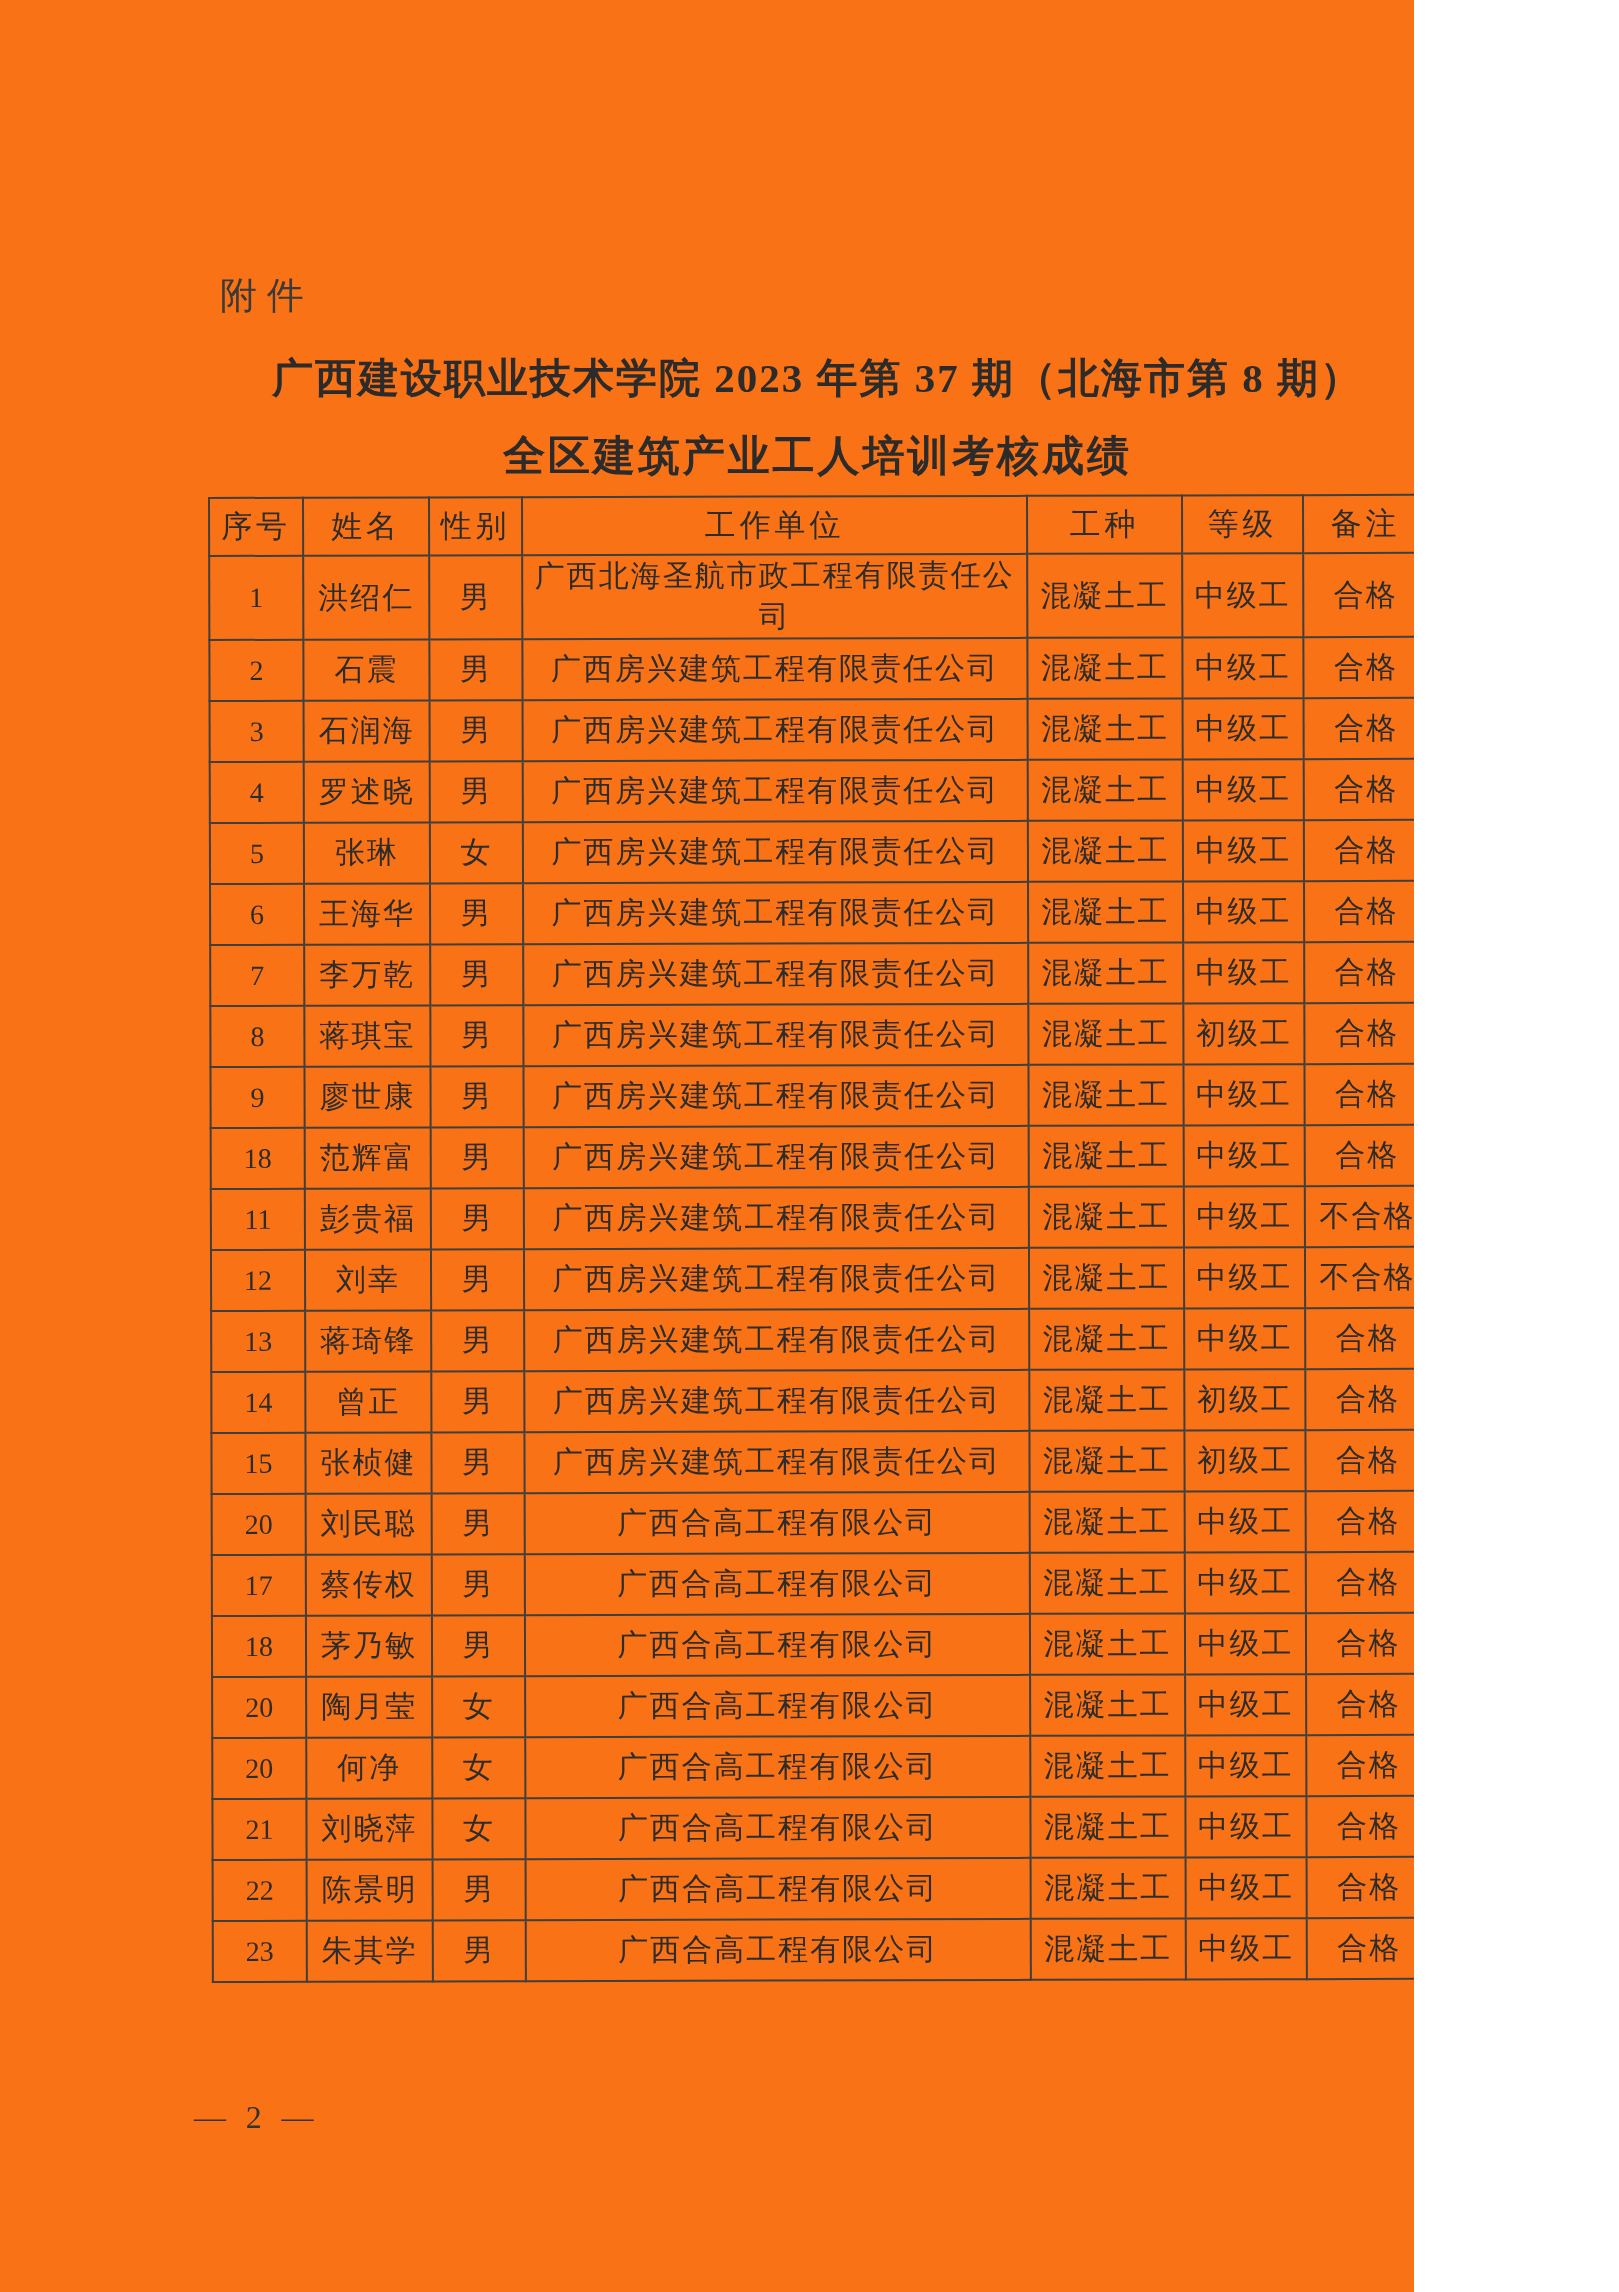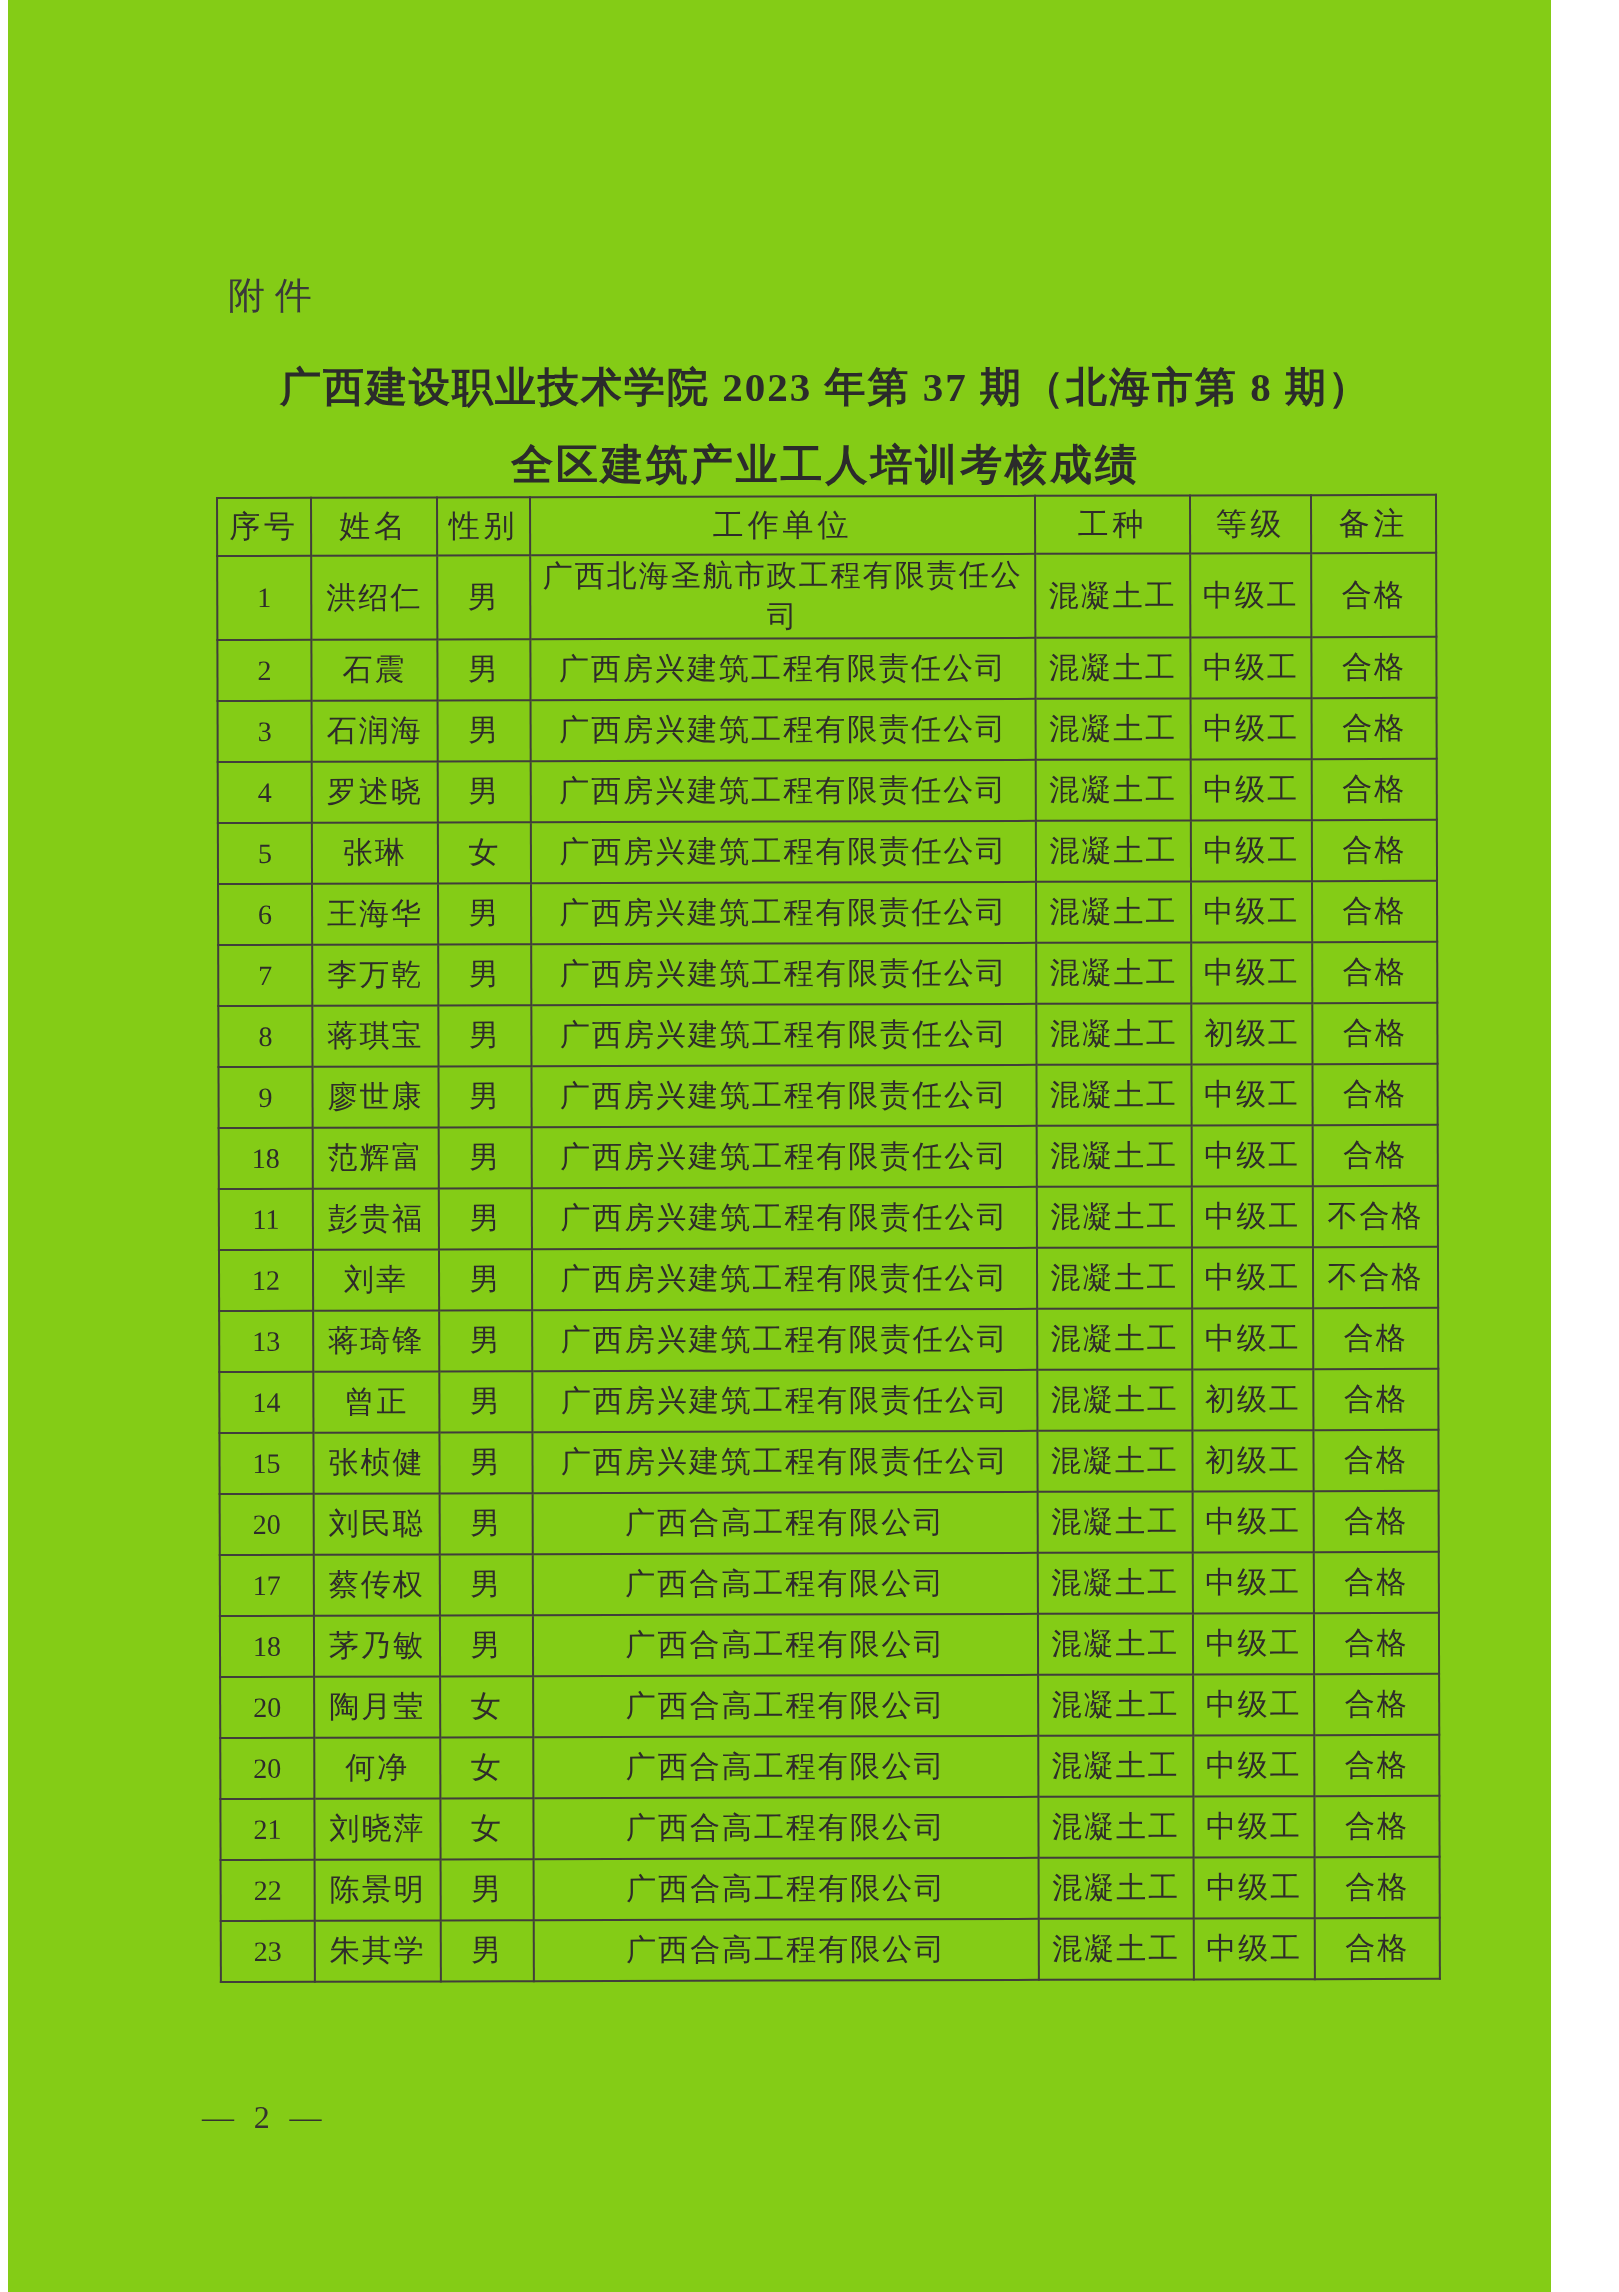--- a/index.html
+++ b/index.html
@@ -2,40 +2,39 @@
 <html style="--text-color: #2b2b2b; --border-color: #413e3b;"><head>
 <meta charset="utf-8">
 <style>
   html, body {
     margin: 0;
     padding: 0;
     background: #ffffff;
   }
   .page {
     position: relative;
-    width: 1543px;
+    width: 1414px;
     height: 2293px;
-    background: #84cc16;
+    background: #f97316;
     overflow: hidden;
     font-family: "Liberation Serif", "DejaVu Serif", serif;
     color: var(--text-color, #2b2b2b);
-    margin-left: 8px;
   }
   .attachment {
     position: absolute;
     left: 220px;
     top: 271px;
     font-size: 37px;
     letter-spacing: 9.8px;
     color: #3a3a3a;
   }
   .title-wrap {
     position: absolute;
     left: 208px;
-    top: 364px;
+    top: 355px;
     width: 1219px;
     text-align: center;
   }
   .title-line1 {
     font-size: 41px;
     font-weight: bold;
     letter-spacing: 2px;
     line-height: 47px;
     white-space: nowrap;
   }

